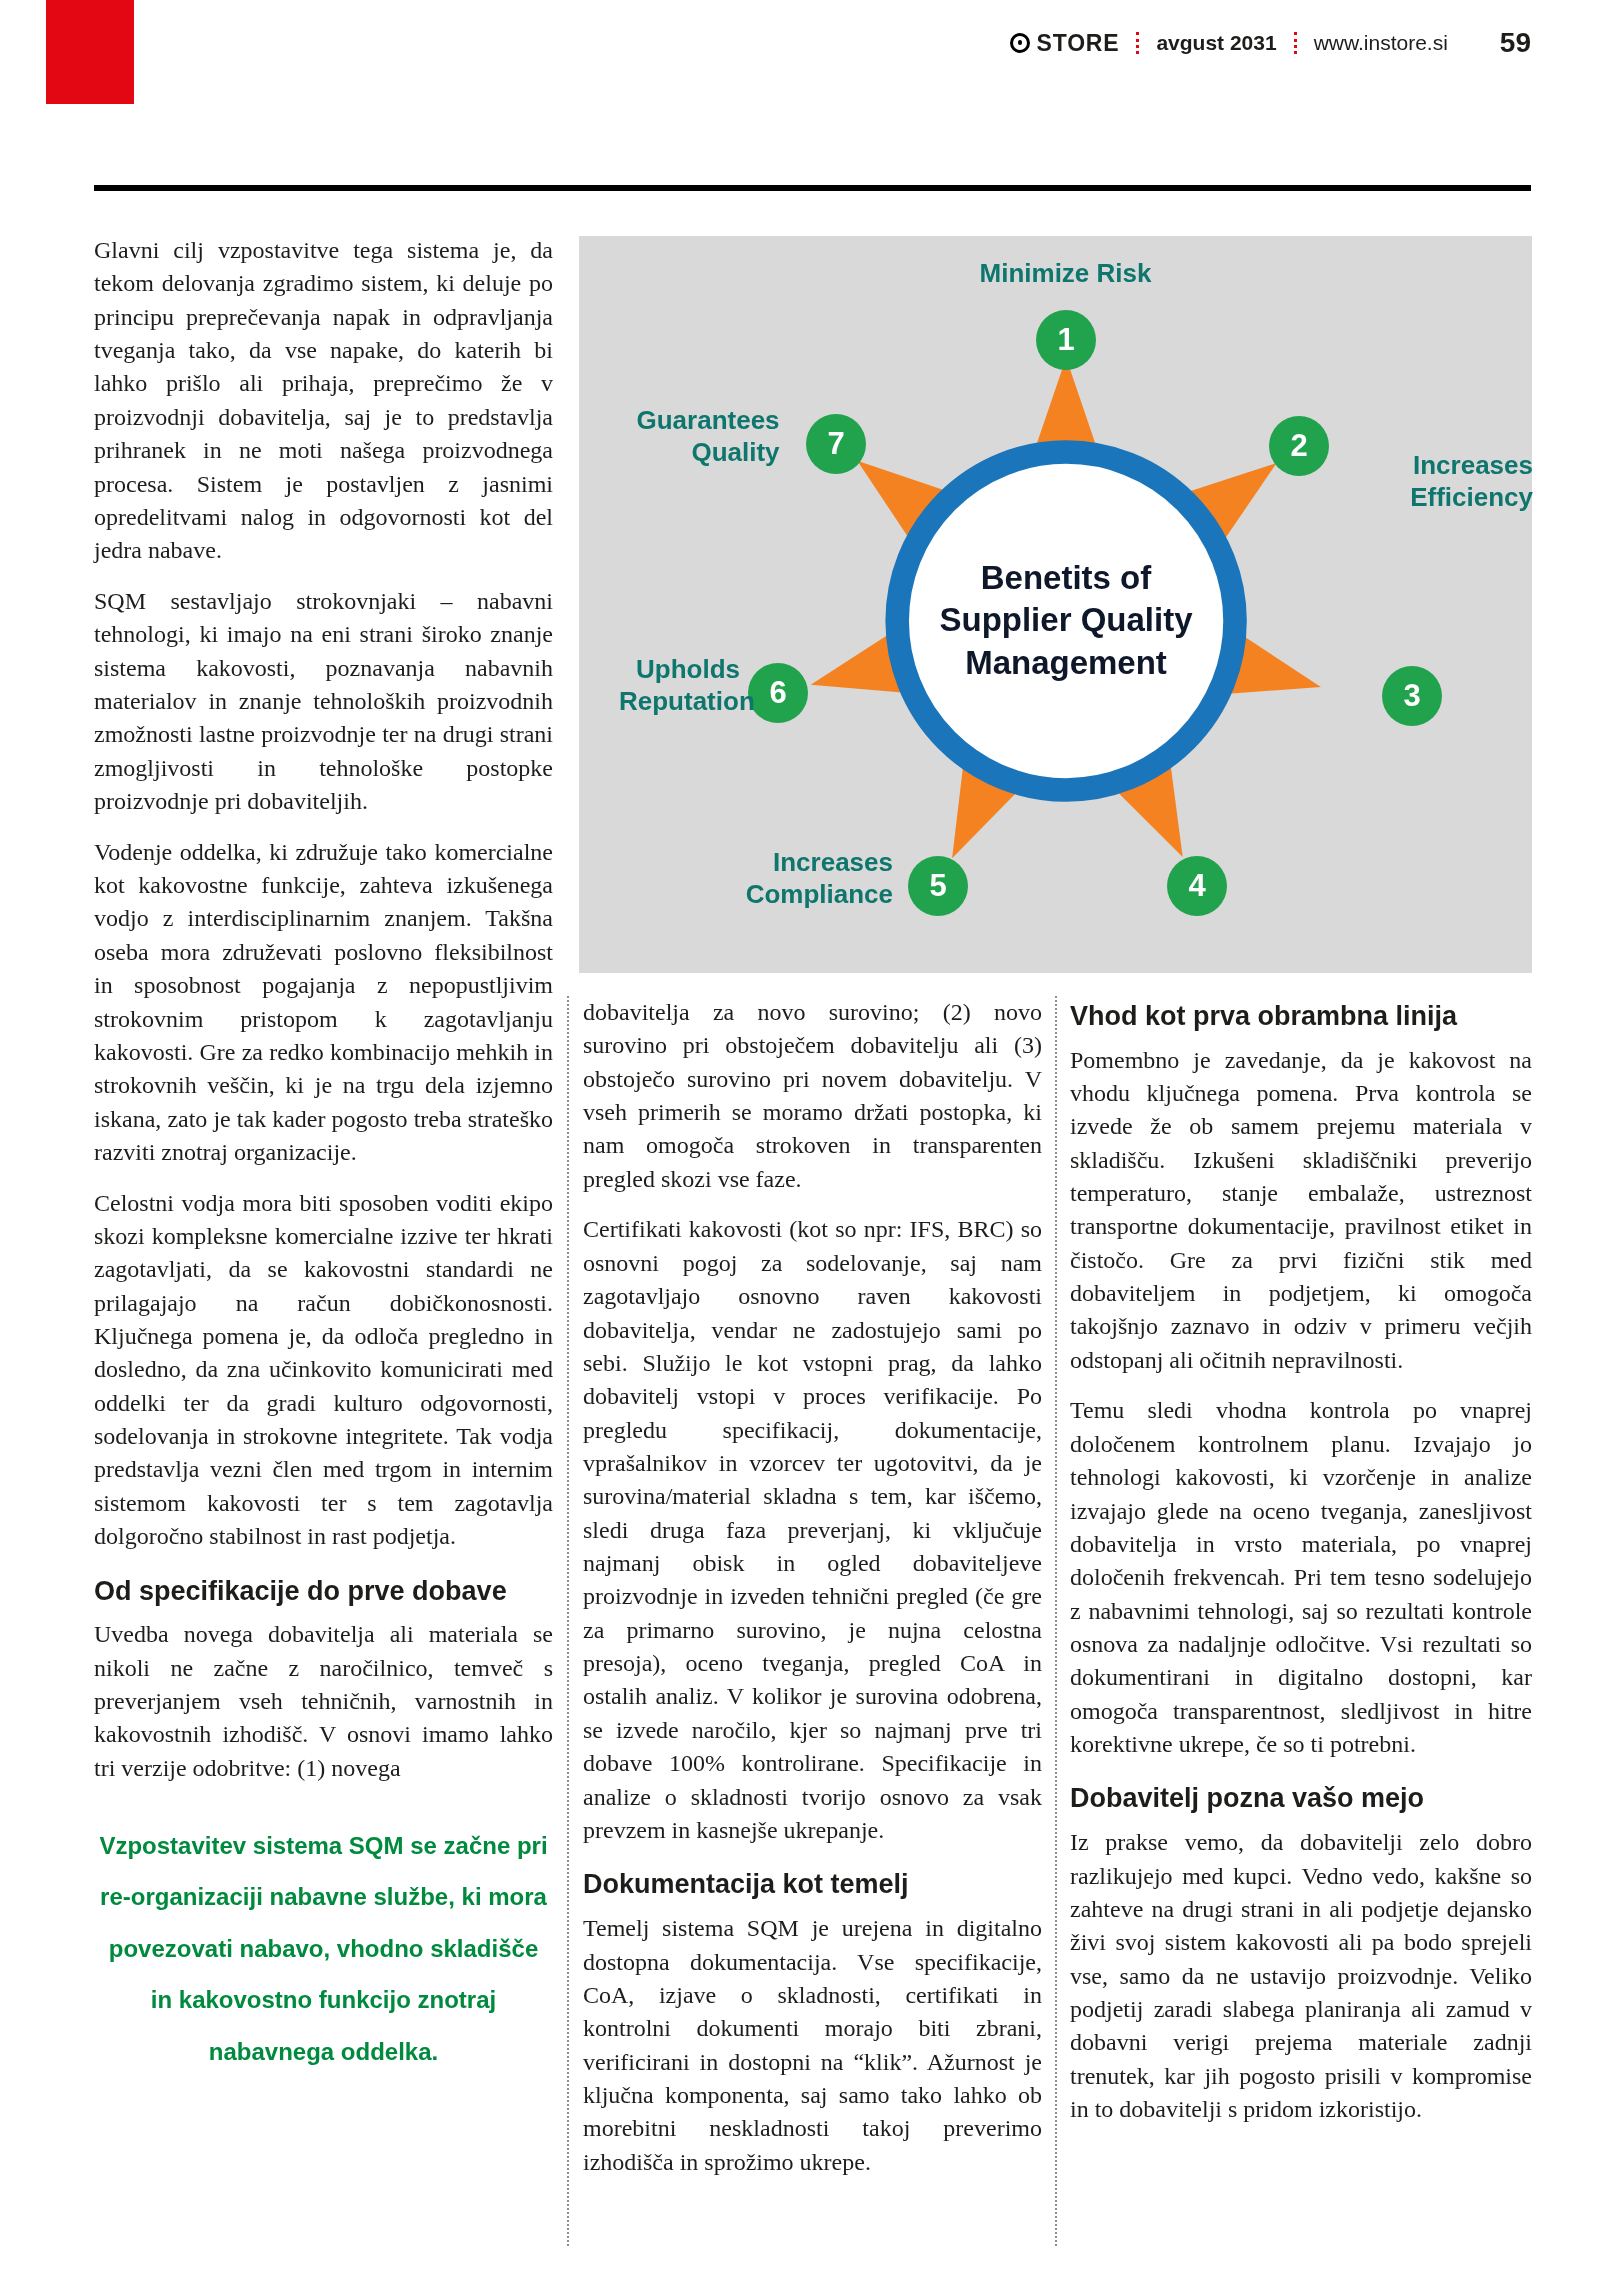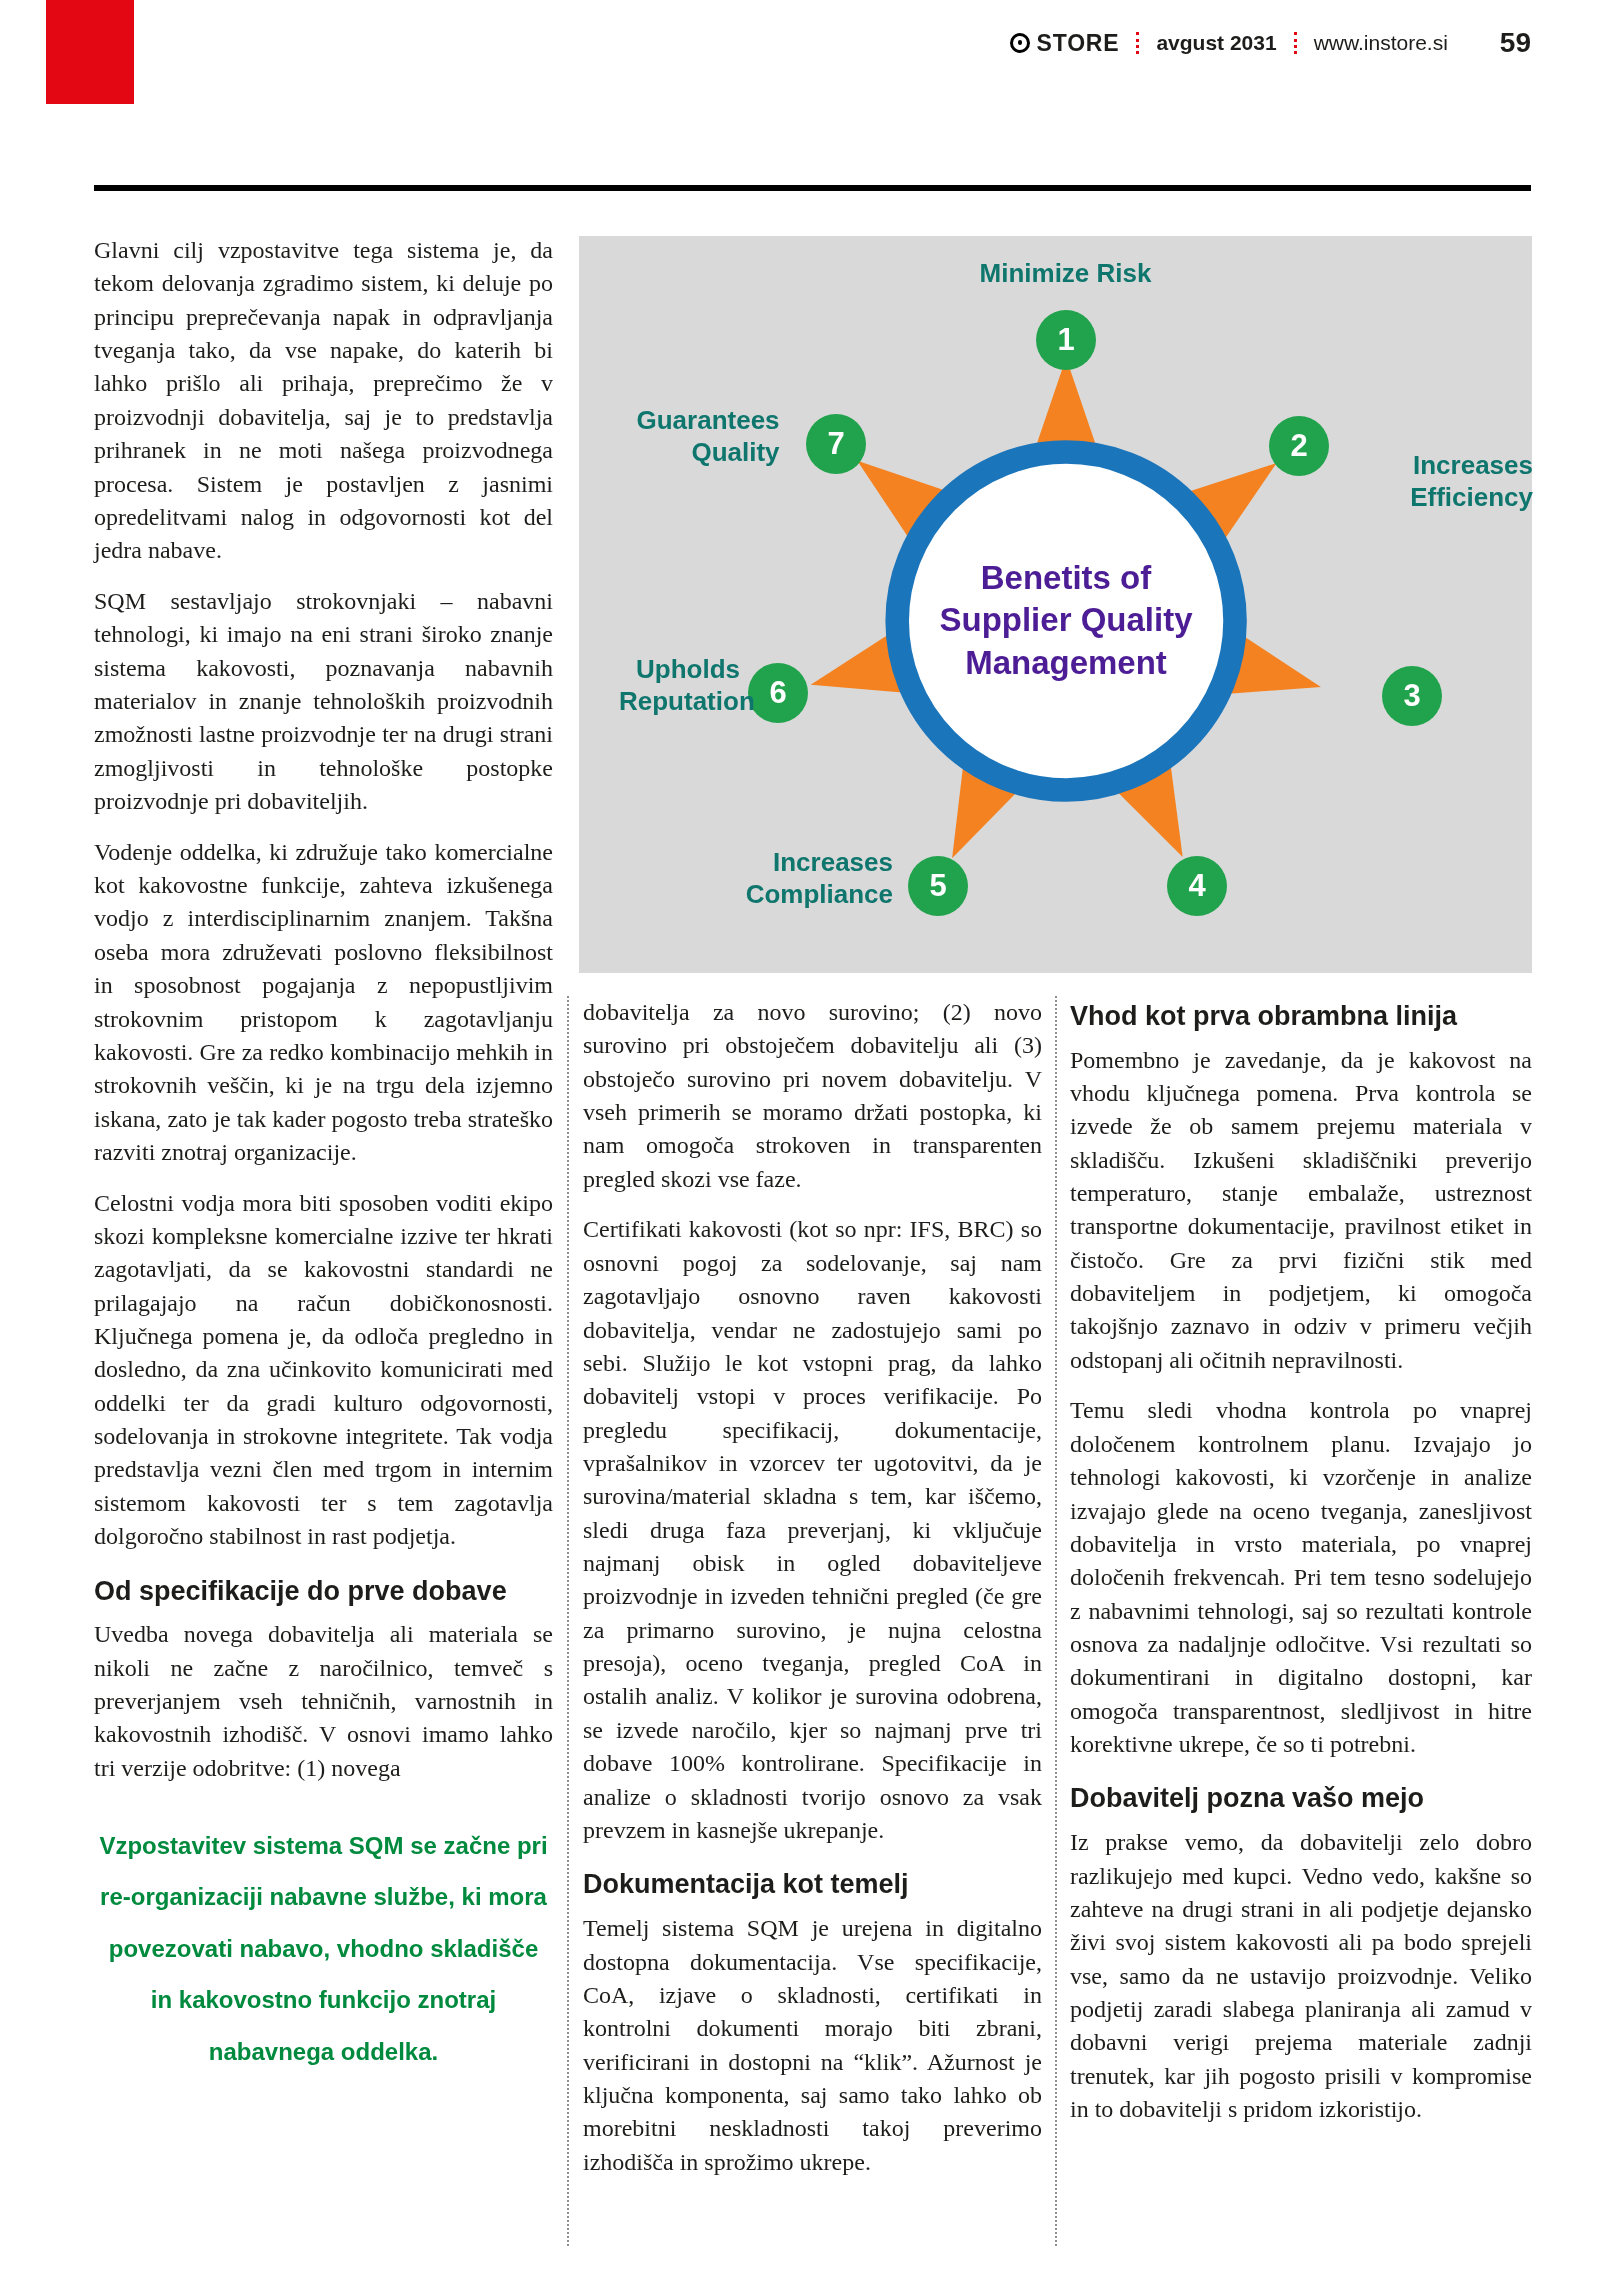--- a/index.html
+++ b/index.html
@@ -41,21 +41,21 @@
   .vsep1{left:567px;}
   .vsep2{left:1055px;}
 
   .pullquote{font-family:"Liberation Sans",sans-serif;font-weight:bold;color:var(--quote-green);
     font-size:24px;line-height:2.15;text-align:center;margin-top:28px;padding:6.3px 1.6px;}
 
   
   .diagram{position:absolute;left:579px;top:236px;width:953px;height:737px;background:var(--diagram-bg);font-family:"Liberation Sans",sans-serif;}
   .diagram svg{position:absolute;left:0;top:0;}
   .center-title{position:absolute;left:322px;top:255px;width:330px;height:259px;display:flex;align-items:center;justify-content:center;text-align:center;}
-  .center-title span{display:block;width:283px;font-weight:800;font-size:33px;line-height:1.28;color:#4c1d95;}
+  .center-title span{display:block;width:283px;font-weight:800;font-size:33px;line-height:1.28;color:#0f172a;}
   .node{position:absolute;width:60px;height:60px;border-radius:50%;background:var(--node-green);color:#fff;
     display:flex;align-items:center;justify-content:center;font-weight:bold;font-size:31px;}
   .nlabel{position:absolute;font-weight:600;font-size:26px;line-height:1.22;color:#0f766e;}
   .node1{left:457px;top:74px;}   .label1{left:361px;top:22px;width:251px;text-align:center;}
   .node7{left:227px;top:178px;}  .label7{left:19.6px;top:169px;width:181px;text-align:right;}
   .node2{left:690px;top:180px;}  .label2{left:766px;top:170px;width:188px;text-align:right;margin-top:44px;}
   .node6{left:169px;top:427px;}  .label6{left:0px;top:418px;width:161px;text-align:right;padding-left:40px;}
   .node3{left:803px;top:430px;}
   .node5{left:329px;top:620px;}  .label5{left:118px;top:611px;width:196px;text-align:right;}
   .node4{left:588px;top:620px;}  .label4{left:671px;top:611px;width:236px;text-align:left;}

